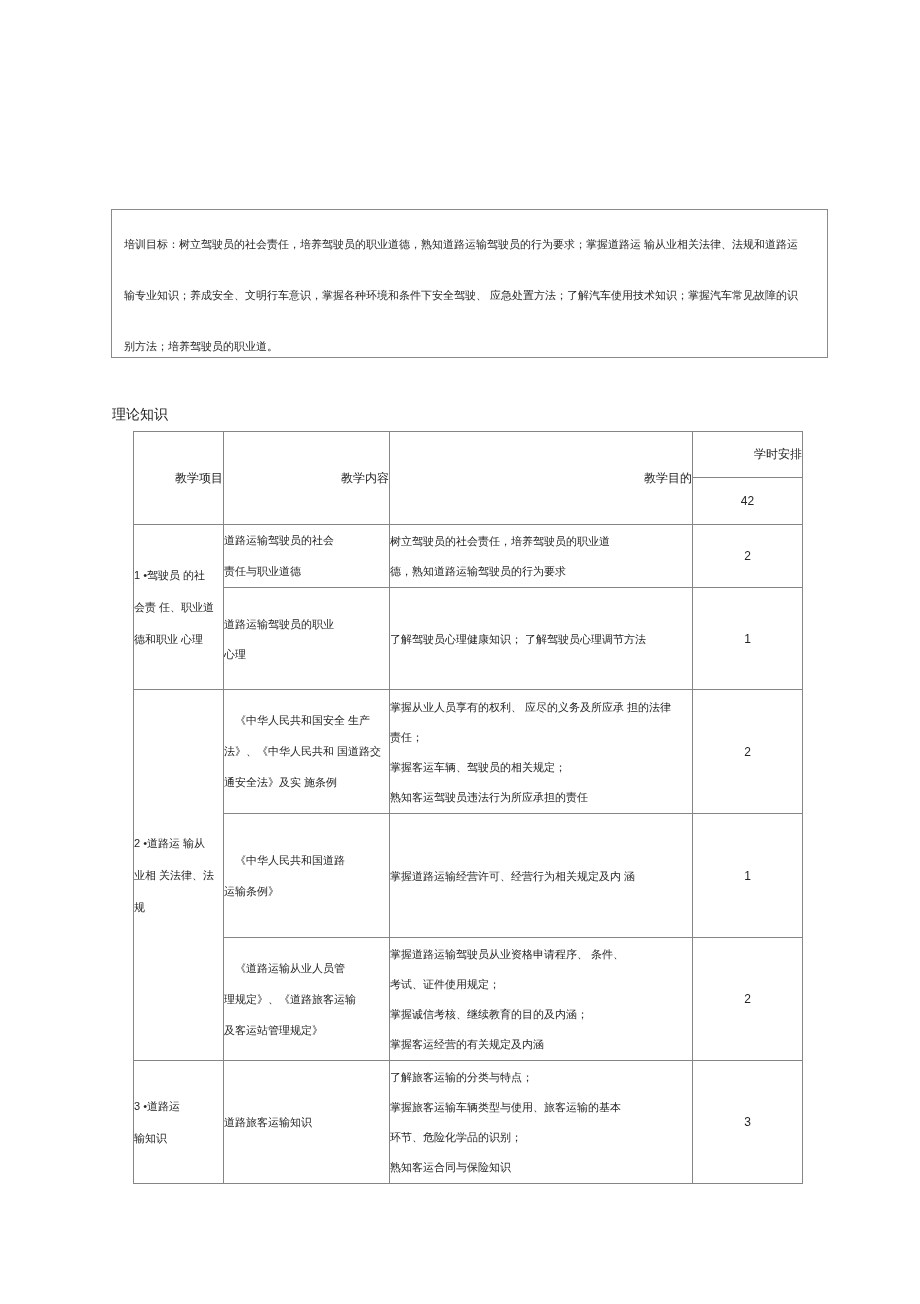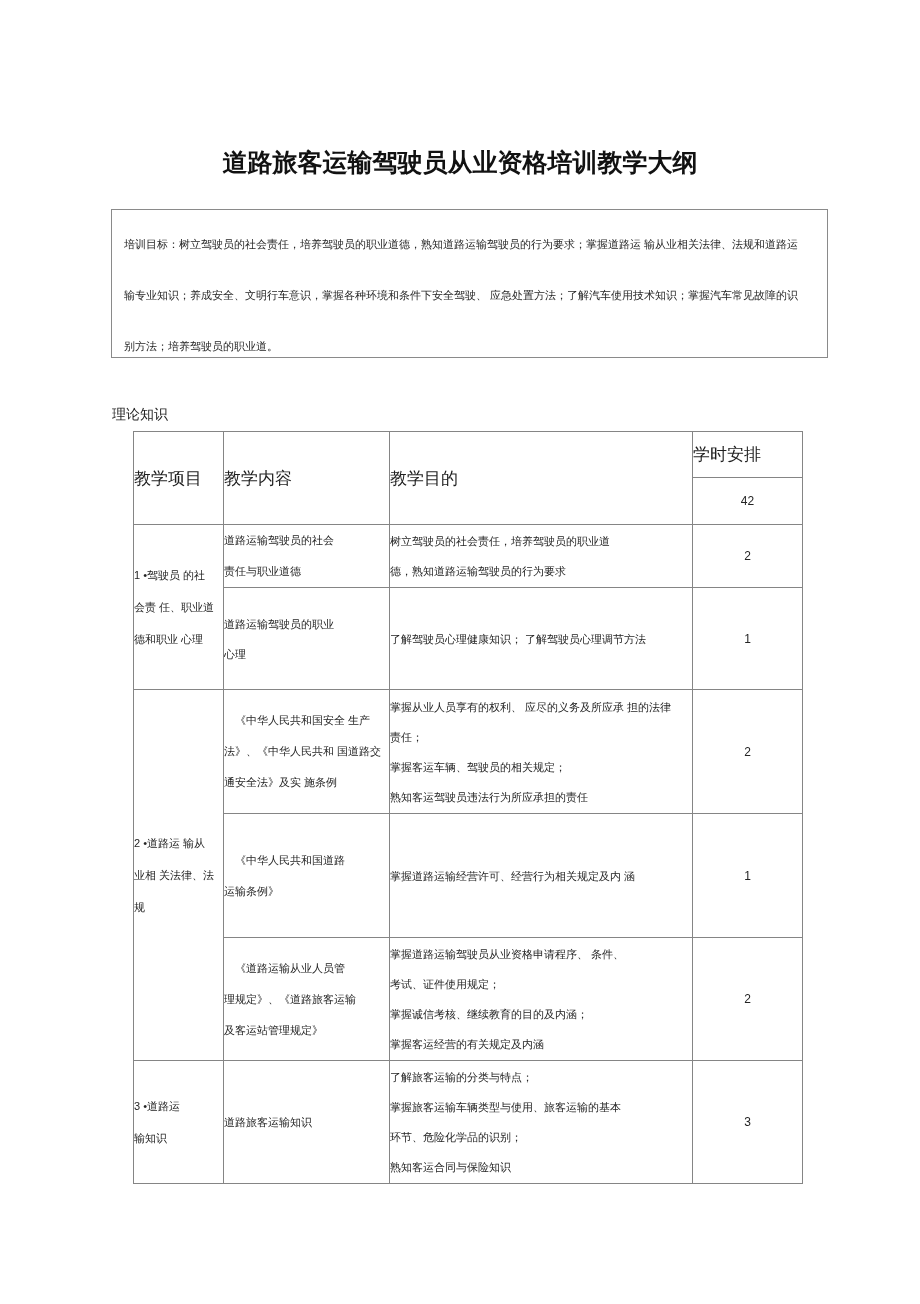--- a/index.html
+++ b/index.html
@@ -67,22 +67,22 @@
   }
   tr.r-h1  td { height: 46px; }
   tr.r-h2  td { height: 47px; }
   tr.r-1a  td { height: 61px; }
   tr.r-1b  td { height: 102px; }
   tr.r-2a  td { height: 124px; }
   tr.r-2b  td { height: 124px; }
   tr.r-2c  td { height: 123px; }
   tr.r-3   td { height: 123px; }
   .th {
-    text-align: left;
-    font-size: 17px;
+    text-align: right;
+    font-size: 12px;
     color: #1f1f1f;
   }
   .c-item {
     text-align: left;
     padding: 0 2px 0 3px;
     line-height: 32px;
     white-space: pre-line;
   }
   .c-content {
     text-align: left;
@@ -101,21 +101,20 @@
     text-align: center;
     font-size: 12px;
     margin-left: 37px;
   }
 </style>
 </head>
 <body>
 
 <div class="page">
 
-  <div class="doc-title">道路旅客运输驾驶员从业资格培训教学大纲</div>
 
   <div class="objectives-box">
     <div class="objectives-line">培训目标：树立驾驶员的社会责任，培养驾驶员的职业道德，熟知道路运输驾驶员的行为要求；掌握道路运 输从业相关法律、法规和道路运</div>
     <div class="objectives-line">输专业知识；养成安全、文明行车意识，掌握各种环境和条件下安全驾驶、 应急处置方法；了解汽车使用技术知识；掌握汽车常见故障的识</div>
     <div class="objectives-line">别方法；培养驾驶员的职业道。</div>
   </div>
 
   <div class="section-heading">理论知识</div>
 
   <div class="tbl-wrap">

